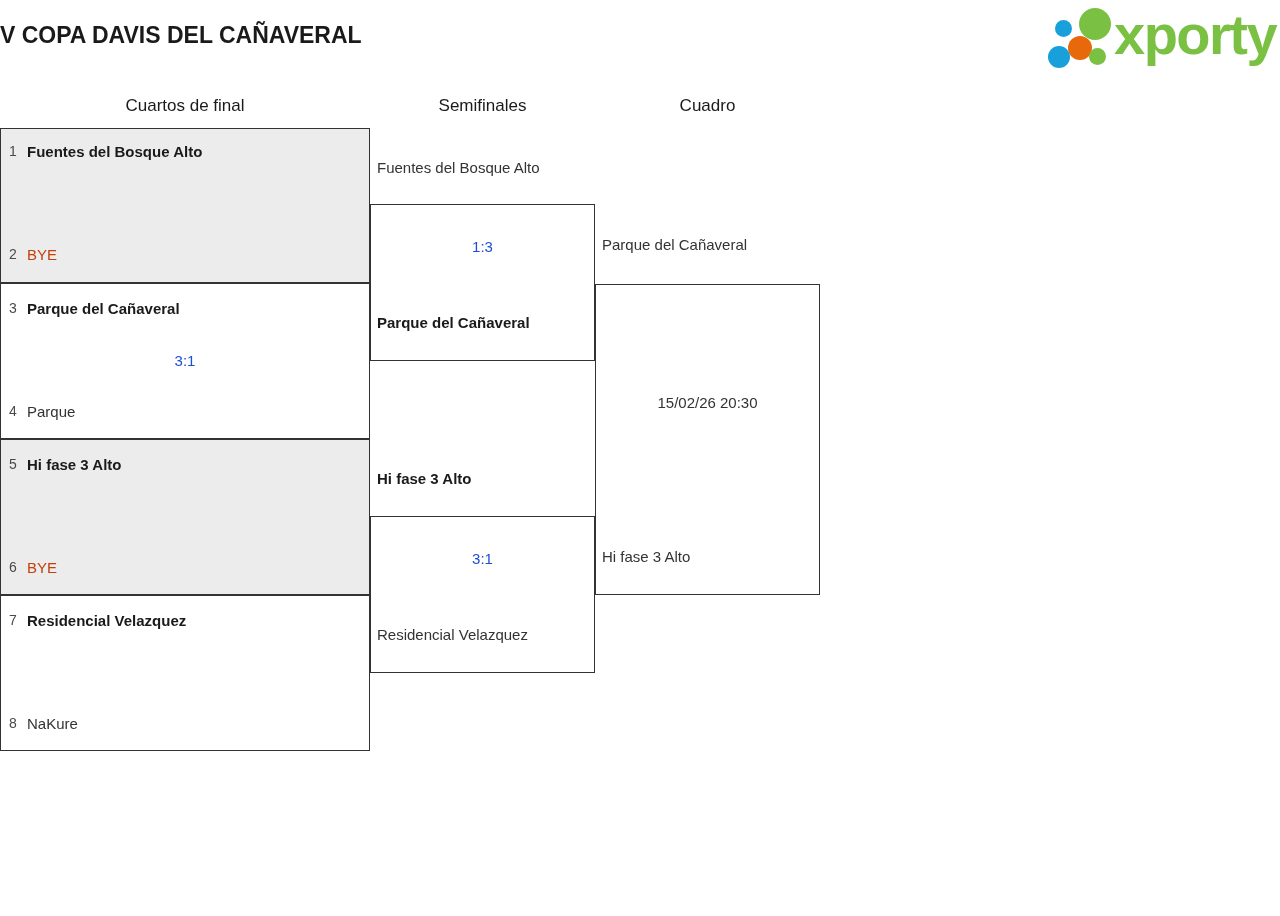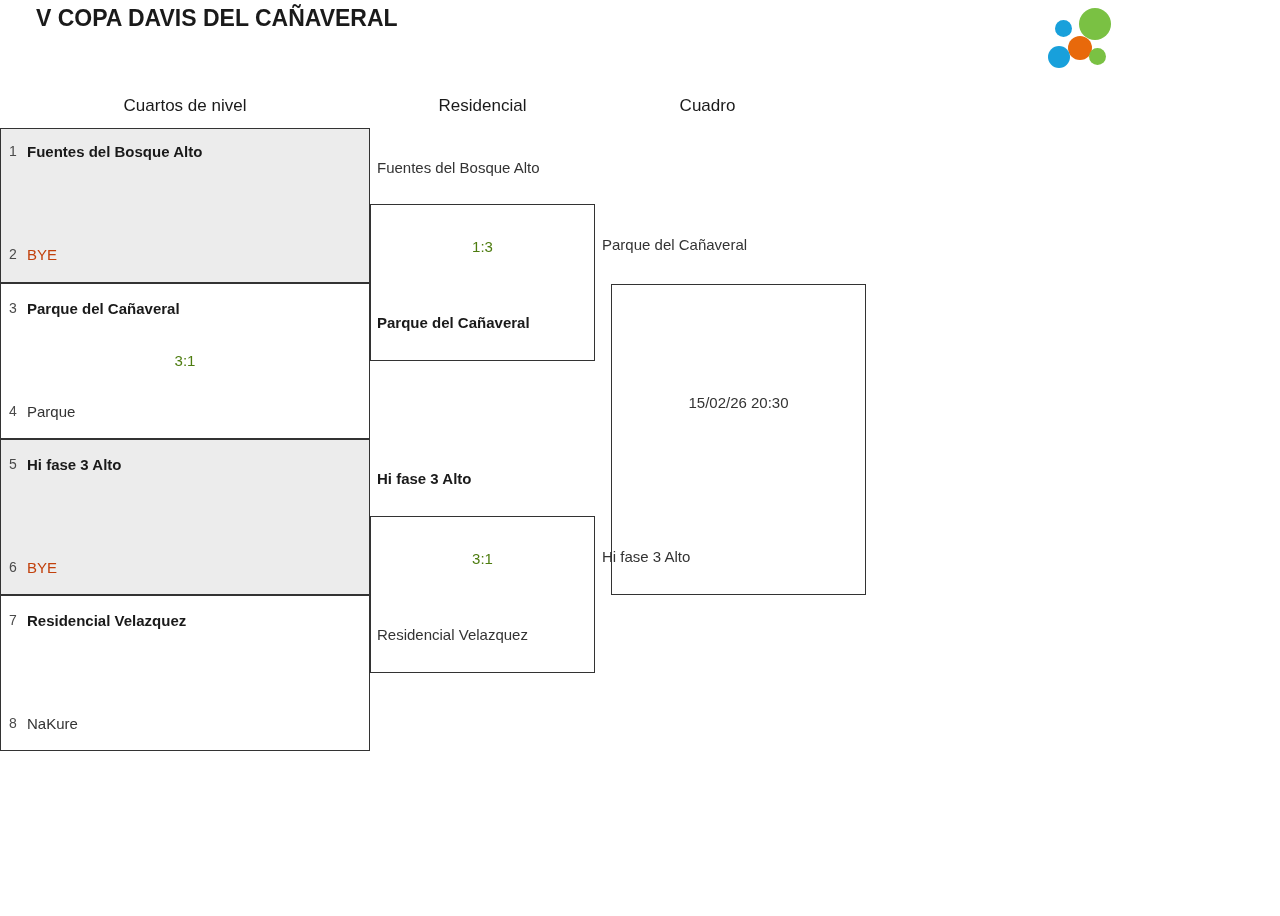--- a/index.html
+++ b/index.html
@@ -18,21 +18,21 @@
 
   
   .header {
     position: absolute;
     left: 0; top: 0;
     width: 1280px;
     height: 78px;
   }
   .title-block {
     position: absolute;
-    left: 0; top: 2px; padding-left: 36px;
+    left: 0; top: 19px;
   }
   .title-line {
     font-size: 23px;
     font-weight: 700;
     line-height: 33px;
     color: #1a1a1a;
     white-space: nowrap;
   }
 
   
@@ -127,21 +127,21 @@
   }
   .slot .team.bye {
     color: #c2410c;
   }
 
   .score {
     position: absolute;
     width: 100%;
     text-align: center;
     font-size: 15px;
-    color: #4d7c0f;
+    color: #1d4ed8;
   }
 
   
   .match-box {
     position: absolute;
     box-sizing: border-box;
     border: 1px solid #333333;
     background: transparent;
   }
 
@@ -173,25 +173,26 @@
   </div>
 
   <div class="logo">
     <div class="logo-dots">
       <span class="dot dot-green-lg"></span>
       <span class="dot dot-blue-top"></span>
       <span class="dot dot-orange"></span>
       <span class="dot dot-blue-lg"></span>
       <span class="dot dot-green-sm"></span>
     </div>
+    <div class="logo-word">xporty</div>
   </div>
 </div>
 
-<div class="round-head rh-0">Cuartos de nivel</div>
-<div class="round-head rh-1">Residencial</div>
+<div class="round-head rh-0">Cuartos de final</div>
+<div class="round-head rh-1">Semifinales</div>
 <div class="round-head rh-2">Cuadro</div>
 
 <div class="bracket">
 
   <div class="qf-box shaded" style="top:128px; height:155px;">
     <div class="slot" style="top:14px;">
       <span class="seed">1</span>
       <span class="team winner">Fuentes del Bosque Alto</span>
     </div>
     <div class="score" style="top:72px;"></div>
@@ -247,19 +248,19 @@
   <div class="adv-label winner" style="left:377px; top:470px;">Hi fase 3 Alto</div>
 
   <div class="match-box" style="left:370px; top:516px; width:225px; height:157px;">
     <div class="score" style="top:33px;">3:1</div>
   </div>
 
   <div class="adv-label" style="left:377px; top:626px;">Residencial Velazquez</div>
 
   <div class="adv-label" style="left:602px; top:236px;">Parque del Cañaveral</div>
 
-  <div class="match-box" style="left:595px; top:284px; width:255px; height:311px;margin-left:16px;">
+  <div class="match-box" style="left:595px; top:284px; width:225px; height:311px;">
     <div class="datetime-label" style="left:0; top:109px; width:100%;">15/02/26 20:30</div>
   </div>
 
   <div class="adv-label" style="left:602px; top:548px;">Hi fase 3 Alto</div>
 
 </div>
 
 </body></html>

